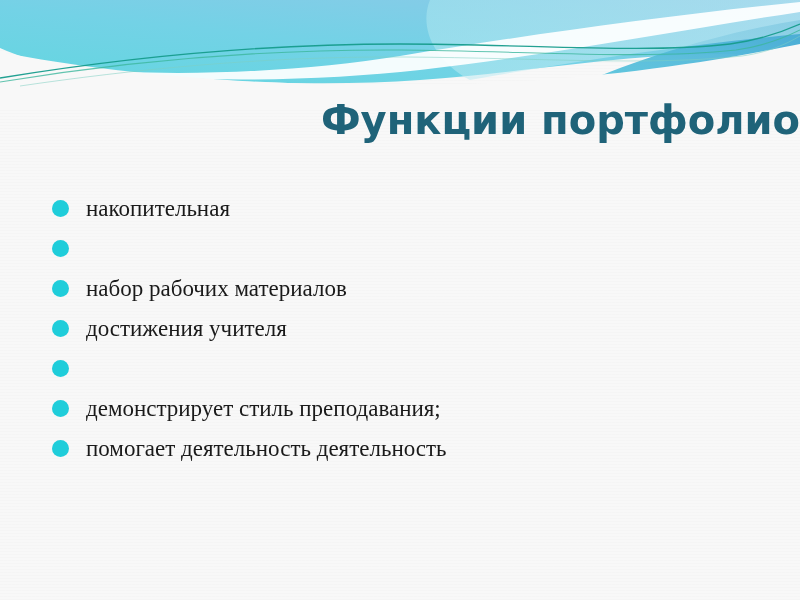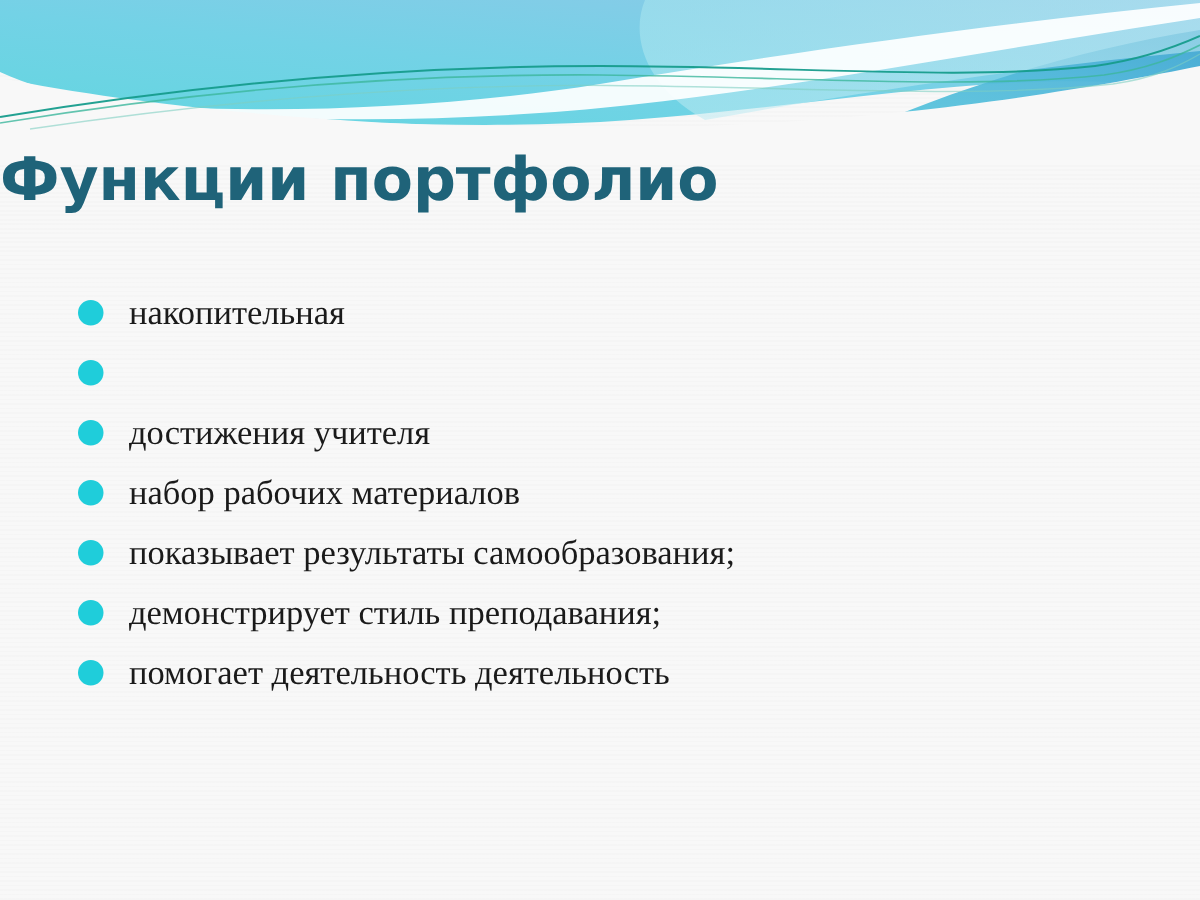--- a/index.html
+++ b/index.html
@@ -37,21 +37,21 @@
     height: 110px;
     pointer-events: none;
   }
 
   
   #title {
     position: absolute;
     top: 99px;
     left: 0;
     width: 800px;
-    text-align: left;
+    text-align: right;
     font-family: "DejaVu Sans", sans-serif;
     font-size: 40px;
     font-weight: 700;
     color: #1f6379;
     letter-spacing: 0px;
     line-height: 1.05;
   }
 
   
   #bullet-list {
@@ -148,29 +148,28 @@
   <ul id="bullet-list">
     <li class="bullet-row">
       <span class="bullet-dot"></span>
       <span class="bullet-text">накопительная</span>
     </li>
     <li class="bullet-row">
       <span class="bullet-dot"></span>
     </li>
     <li class="bullet-row">
       <span class="bullet-dot"></span>
+      <span class="bullet-text">набор рабочих материалов</span>
+    </li>
+    <li class="bullet-row">
+      <span class="bullet-dot"></span>
       <span class="bullet-text">достижения учителя</span>
     </li>
     <li class="bullet-row">
       <span class="bullet-dot"></span>
-      <span class="bullet-text">набор рабочих материалов</span>
-    </li>
-    <li class="bullet-row">
-      <span class="bullet-dot"></span>
-      <span class="bullet-text">показывает результаты самообразования;</span>
     </li>
     <li class="bullet-row">
       <span class="bullet-dot"></span>
       <span class="bullet-text">демонстрирует стиль преподавания;</span>
     </li>
     <li class="bullet-row">
       <span class="bullet-dot"></span>
       <span class="bullet-text">помогает деятельность деятельность</span>
     </li>
   </ul>

